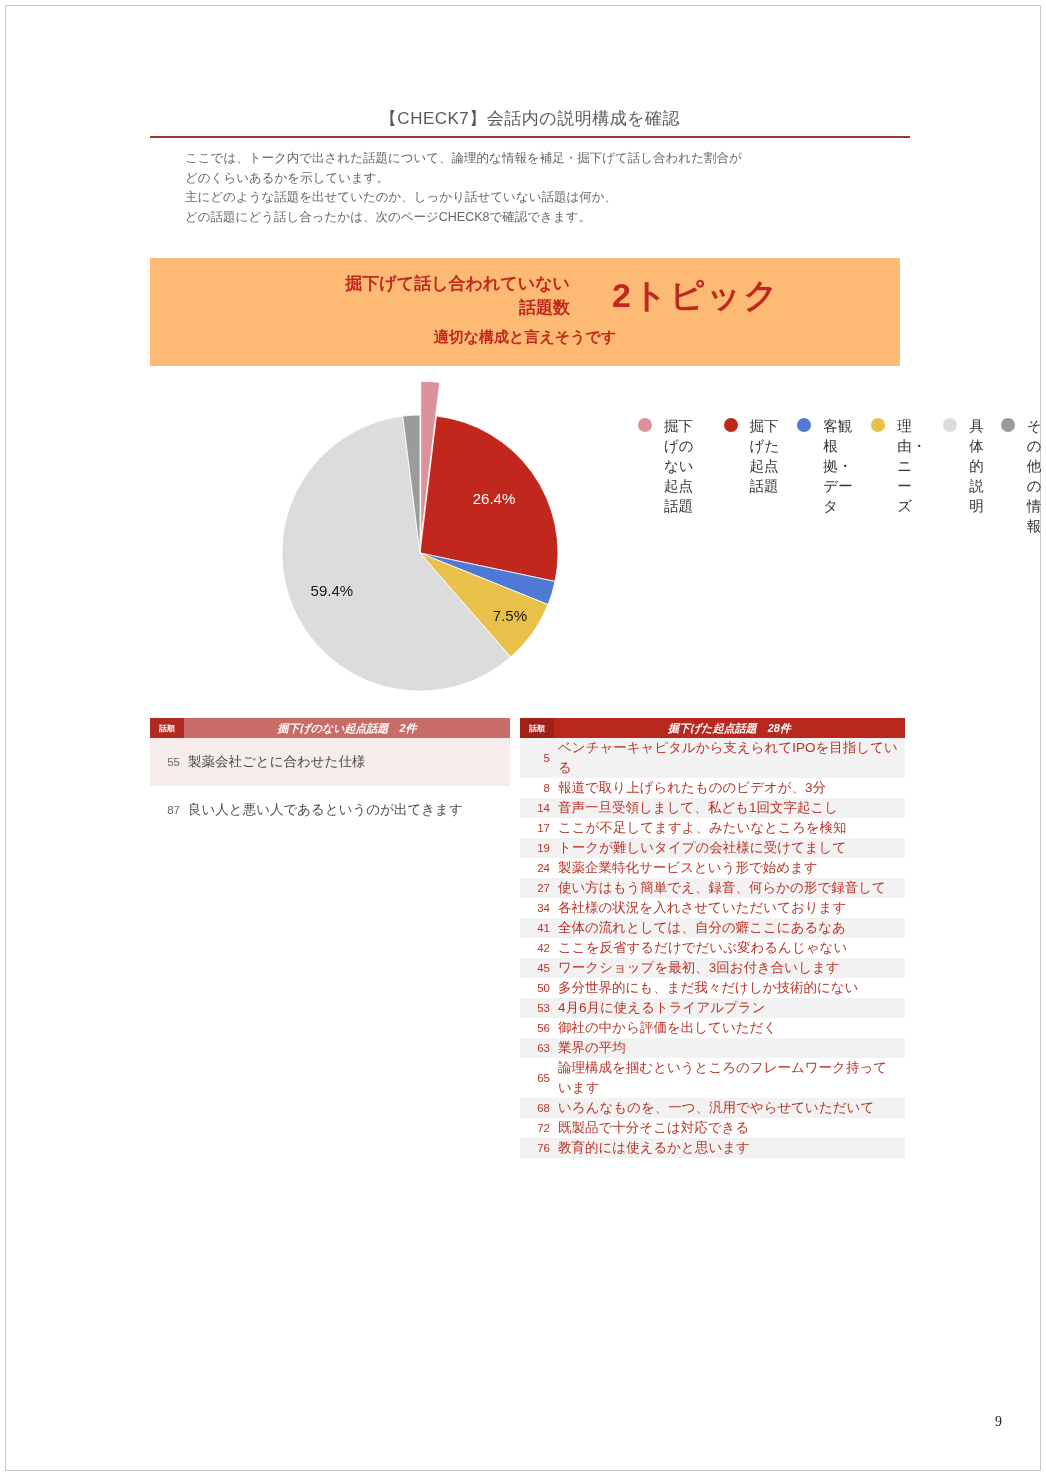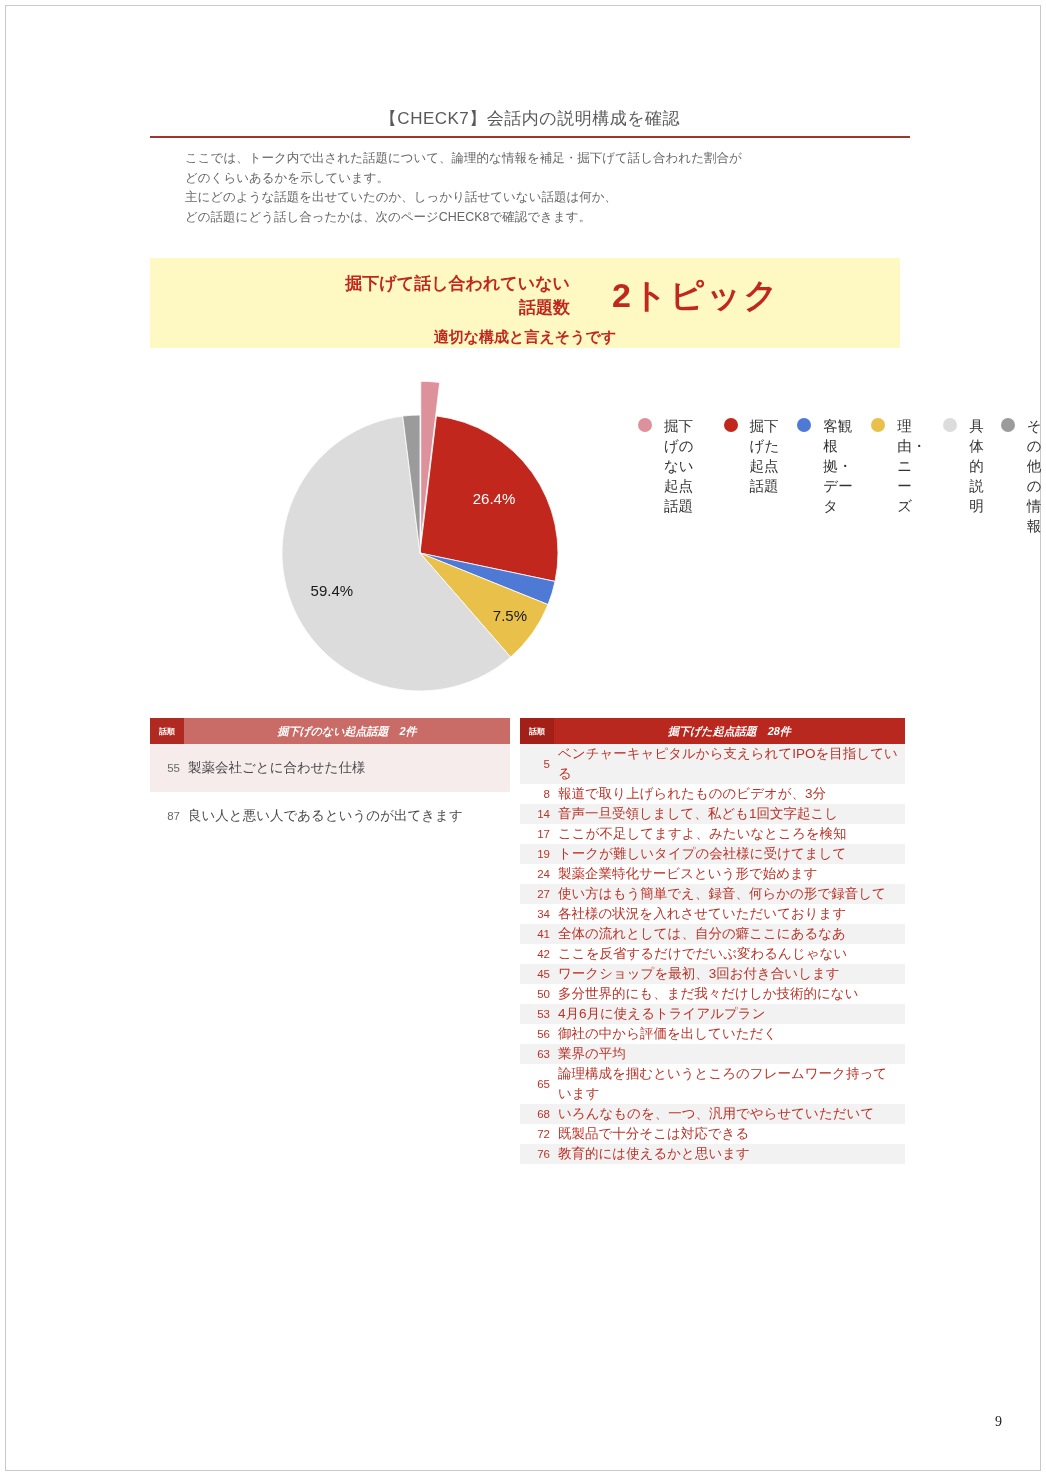--- a/index.html
+++ b/index.html
@@ -7,40 +7,40 @@
   .page{position:relative;width:1046px;height:1476px;background:#fff;overflow:hidden;}
   .page-border{position:absolute;inset:5px;border:1px solid #c9c9c9;pointer-events:none;}
 
   
   .doc-title{position:absolute;top:107px;left:150px;width:760px;text-align:center;
     font-size:17px;font-weight:normal;color:#595959;letter-spacing:.5px;}
   .title-rule{position:absolute;top:136px;left:150px;width:760px;height:2px;background:#9e352e;}
   .intro{position:absolute;top:149px;left:185px;width:700px;font-size:12.5px;line-height:19.5px;color:#666;}
 
   
-  .summary-box{position:absolute;top:258px;left:150px;width:750px;height:90px;background:#fef9c3;}
+  .summary-box{position:absolute;top:258px;left:150px;width:750px;height:108px;background:#fdba74;}
   .summary-row{display:flex;justify-content:center;align-items:center;gap:42px;margin-top:14px;}
   .summary-label{width:300px;text-align:right;color:#c0281e;font-weight:bold;font-size:17px;line-height:24px;}
   .summary-value{color:#c0281e;font-weight:bold;font-size:34px;letter-spacing:2px;text-align:right;}
   .summary-note{text-align:center;color:#c0281e;font-weight:bold;font-size:15px;margin-top:8px;}
 
   
   .pie-svg{position:absolute;left:266px;top:399px;width:308px;height:308px;overflow:visible;}
   .pie-label{font-size:15px;font-family:"Liberation Sans","DejaVu Sans",sans-serif;}
   .legend{position:absolute;left:638px;top:416px;display:flex;flex-direction:row;gap:17px;}
   .legend-item{display:flex;align-items:flex-start;gap:12px;font-size:14.5px;color:#333;}
   .legend-dot{width:14px;height:14px;border-radius:50%;flex:0 0 14px;margin-top:2px;}
   .legend-text{max-width:150px;line-height:20px;}
 
   
   .tables{position:absolute;top:718px;left:150px;display:flex;gap:10px;}
   .topic-table{display:flex;flex-direction:column;}
   .topic-table.left{width:360px;}
   .topic-table.right{width:385px;}
-  .t-head{display:flex;height:26px;border-radius:12px;}
+  .t-head{display:flex;height:20px;border-radius:12px;}
   .t-head .order-box{width:34px;display:flex;align-items:center;justify-content:center;
     color:#fff;font-size:8px;font-weight:bold;}
   .t-head .t-title{flex:1;display:flex;align-items:center;justify-content:center;
     color:#fff;font-size:11px;font-weight:bold;font-style:italic;}
   .left .order-box{background:#b02a21;}
   .left .t-title{background:#c96b66;}
   .right .order-box{background:#a32018;}
   .right .t-title{background:#b9281e;}
 
   .row{display:flex;align-items:center;padding:0 0;}

